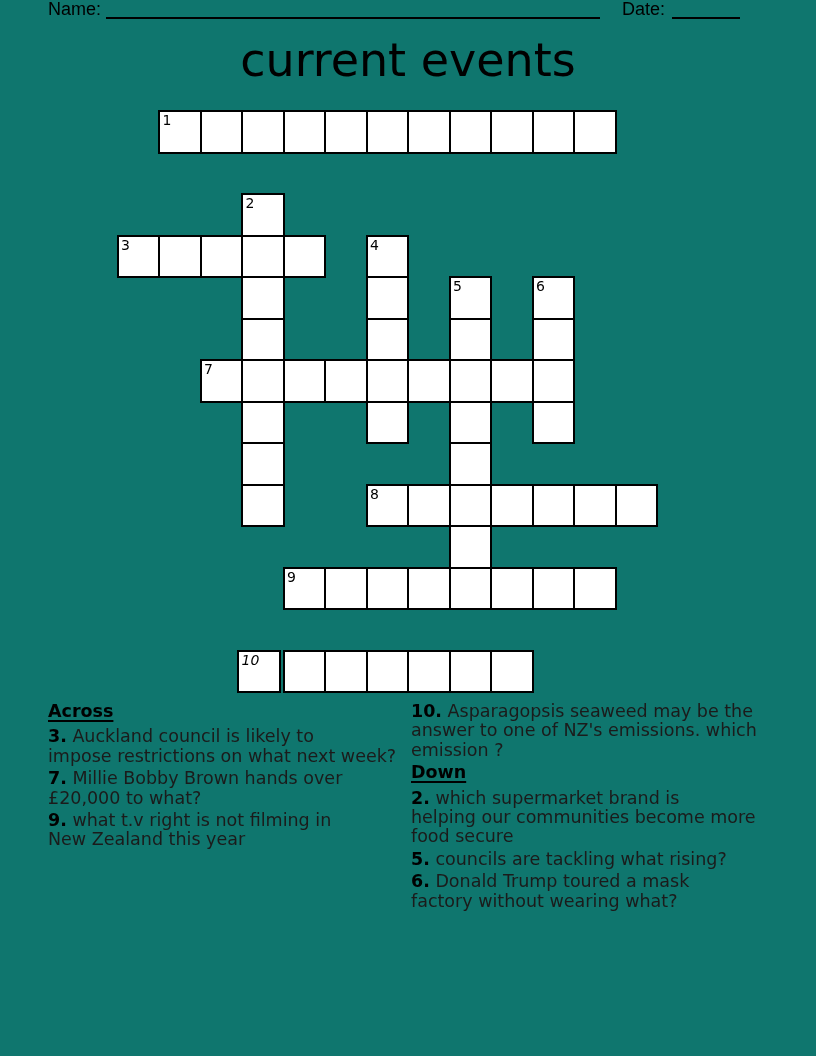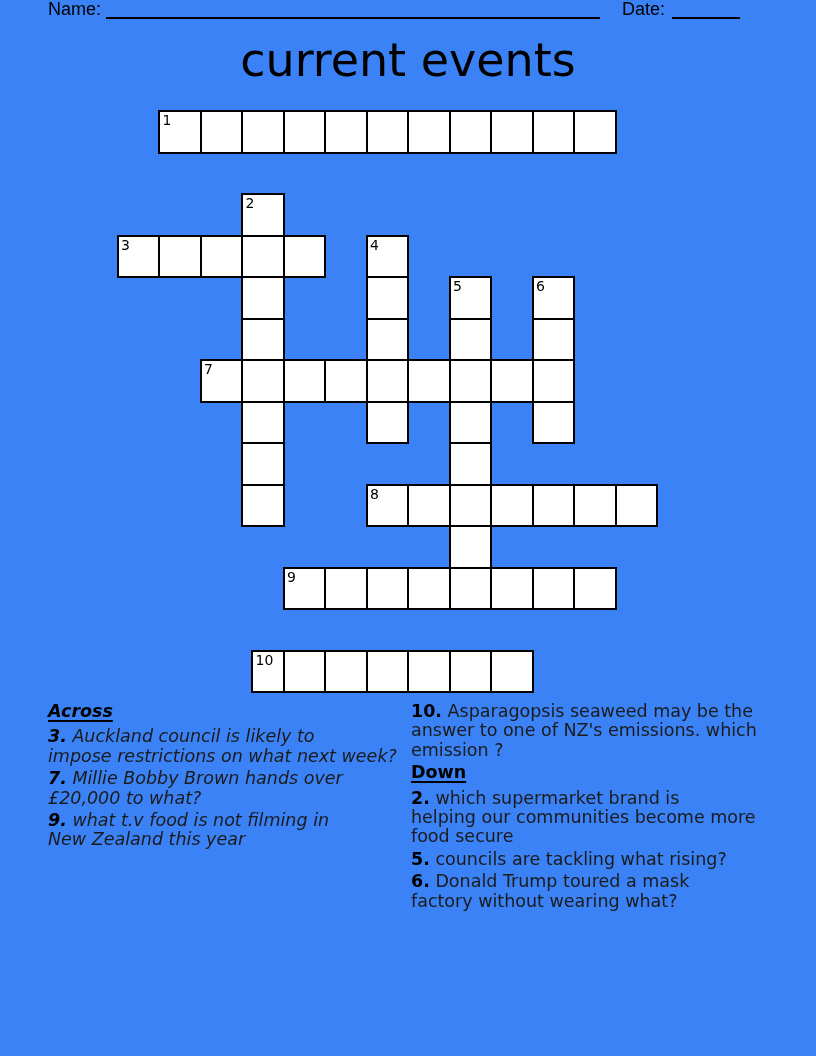--- a/index.html
+++ b/index.html
@@ -1,21 +1,21 @@
 <!DOCTYPE html>
 <html><head>
 <meta charset="utf-8">
 <style>
   * { margin: 0; padding: 0; box-sizing: border-box; }
   html, body { background: #ffffff; }
   .page {
     position: relative;
     width: 816px;
     height: 1056px;
-    background: #3b82f6;
+    background: #0f766e;
     overflow: hidden;
     font-family: "DejaVu Sans", sans-serif;
     color: #000000;
   }
 
   
   .header-row {
     position: absolute;
     top: 0px;
     left: 48px;
@@ -71,21 +71,21 @@
   .clues {
     position: absolute;
     top: 702px;
     left: 48px;
     width: 730px;
     display: flex;
     font-size: 17.5px;
     line-height: 19.4px;
     color: #1b1b1b;
   }
-  .clue-col-left  { width: 363px; font-style: italic; }
+  .clue-col-left  { width: 363px; }
   .clue-col-right { flex: 1; }
   .heading {
     font-weight: bold;
     text-decoration: underline;
     text-decoration-thickness: 2px;
     text-underline-offset: 3px;
     margin-bottom: 6px;
     color: #000000;
   }
   p.clue { margin: 0 0 3px 0; }
@@ -183,39 +183,39 @@
       <div class="cell" style="left: 282.5px; top: 566.5px;">
         <span class="num">9</span>
       </div>
       <div class="cell" style="left: 324px; top: 566.5px;"></div>
       <div class="cell" style="left: 365.5px; top: 566.5px;"></div>
       <div class="cell" style="left: 407px; top: 566.5px;"></div>
       <div class="cell" style="left: 448.5px; top: 566.5px;"></div>
       <div class="cell" style="left: 490px; top: 566.5px;"></div>
       <div class="cell" style="left: 531.5px; top: 566.5px;"></div>
       <div class="cell" style="left: 573px; top: 566.5px;"></div>
-      <div class="cell" style="left: 251px; top: 649.5px;">
+      <div class="cell" style="left: 237px; top: 649.5px; font-style: italic;">
         <span class="num">10</span>
       </div>
       <div class="cell" style="left: 282.5px; top: 649.5px;"></div>
       <div class="cell" style="left: 324px; top: 649.5px;"></div>
       <div class="cell" style="left: 365.5px; top: 649.5px;"></div>
       <div class="cell" style="left: 407px; top: 649.5px;"></div>
       <div class="cell" style="left: 448.5px; top: 649.5px;"></div>
       <div class="cell" style="left: 490px; top: 649.5px;"></div>
     </div>
 
   <div class="clues">
     <div class="clue-col-left" id="clues-left">
         <div class="heading">Across</div>
         <p class="clue"><b>3.</b><span class="clue-text"> Auckland council is likely to
 impose restrictions on what next week?</span></p>
         <p class="clue"><b>7.</b><span class="clue-text"> Millie Bobby Brown hands over
 £20,000 to what?</span></p>
-        <p class="clue"><b>9.</b><span class="clue-text"> what t.v food is not filming in
+        <p class="clue"><b>9.</b><span class="clue-text"> what t.v right is not filming in
 New Zealand this year</span></p>
       </div>
     <div class="clue-col-right" id="clues-right">
         <p class="clue"><b>10.</b><span class="clue-text"> Asparagopsis seaweed may be the
 answer to one of NZ's emissions. which
 emission ?</span></p>
         <div class="heading">Down</div>
         <p class="clue"><b>2.</b><span class="clue-text"> which supermarket brand is
 helping our communities become more
 food secure</span></p>

